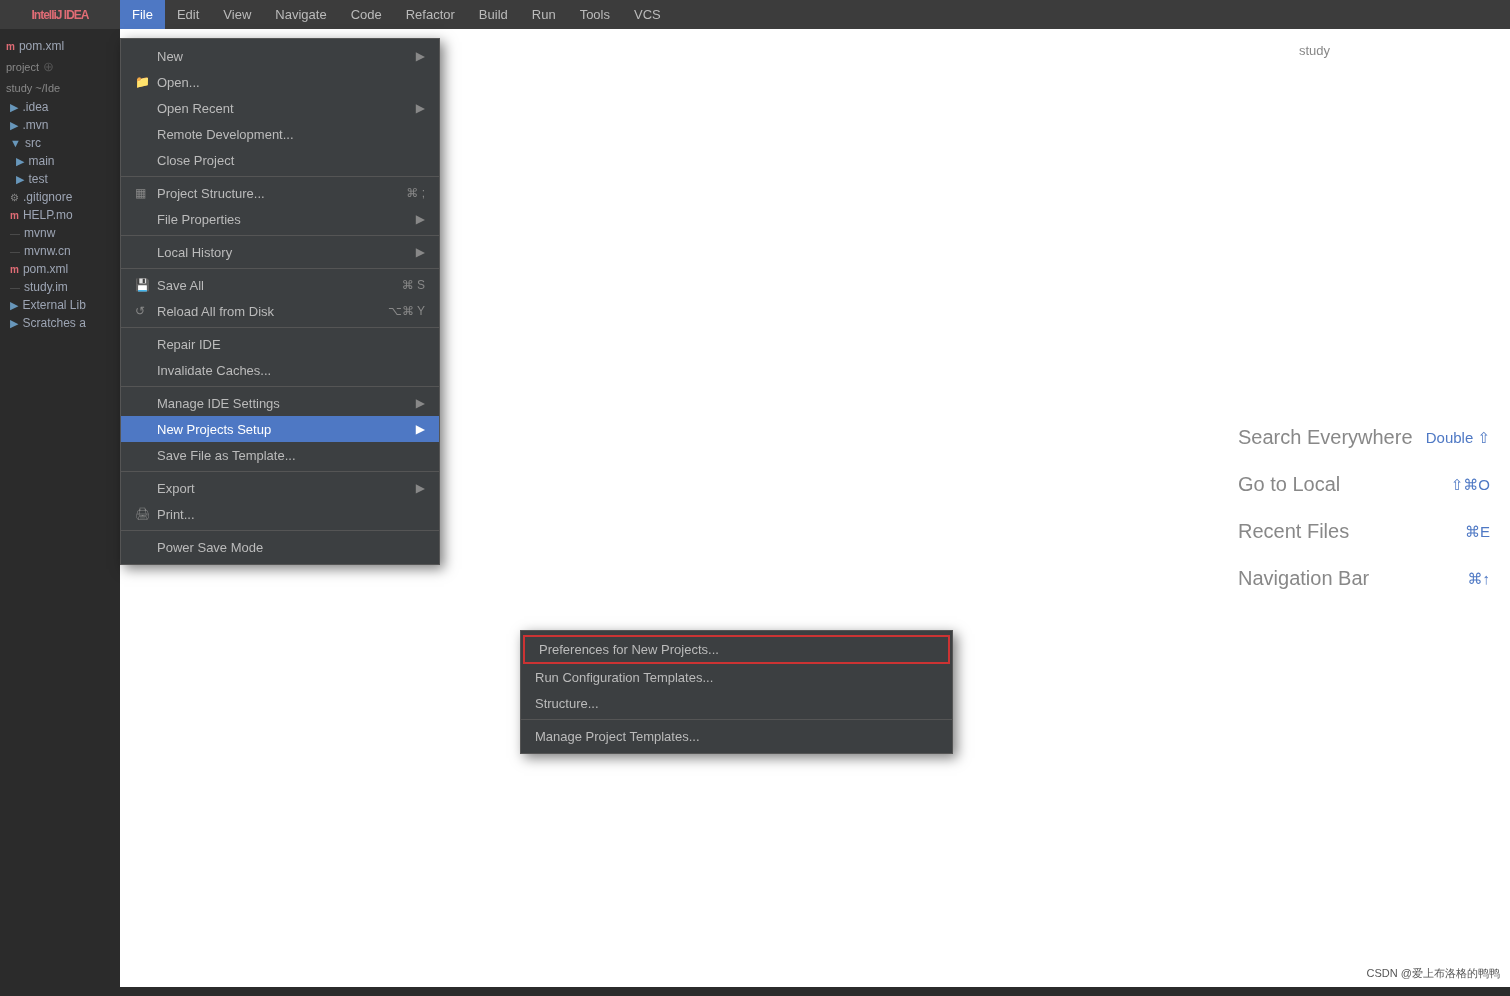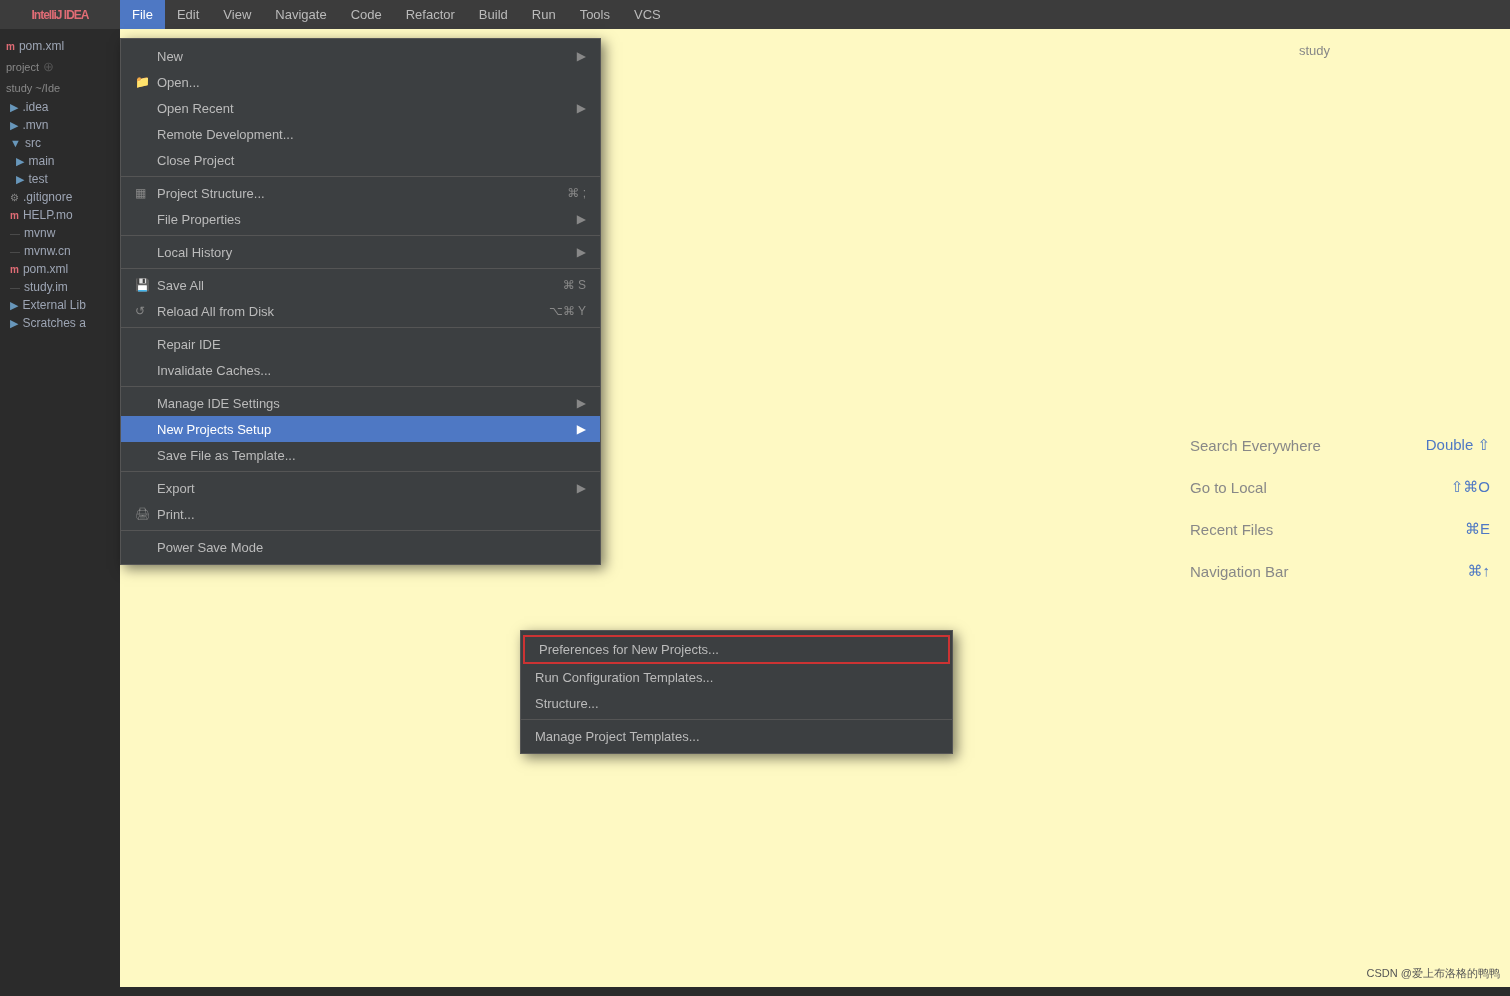--- a/index.html
+++ b/index.html
@@ -102,21 +102,21 @@
       font-size: 12px;
       white-space: nowrap;
       overflow: hidden;
     }
     .folder-icon { color: #6897bb; font-size: 11px; }
     .file-icon-m { color: #e06c75; font-size: 10px; font-weight: bold; }
 
     
     .content {
       flex: 1;
-      background: #fef9c3;
+      background: #ffffff;
       position: relative;
     }
     .study-label {
       position: absolute;
       top: 14px;
       right: 180px;
       color: #888;
       font-size: 13px;
     }
 
@@ -135,21 +135,22 @@
     }
     .shortcut-row {
       display: flex;
       align-items: center;
       justify-content: space-between;
       font-size: 15px;
       color: #888;
     }
     .shortcut-label {
       color: #888;
-      font-size: 15px;
+      font-size: 20px;
+      margin-left: 48px;
     }
     .shortcut-key {
       color: #4e78c4;
       font-size: 15px;
       font-weight: 500;
     }
 
     
     .watermark {
       position: absolute;
@@ -157,21 +158,21 @@
       right: 10px;
       color: #555;
       font-size: 11px;
     }
 
     
     .file-menu-dropdown {
       position: absolute;
       top: 38px;
       left: 120px;
-      width: 481px;
+      width: 320px;
       background: #3c3f41;
       border: 1px solid #555;
       box-shadow: 4px 4px 12px rgba(0,0,0,0.5);
       z-index: 200;
       padding: 4px 0;
     }
     .menu-row {
       display: flex;
       align-items: center;
       padding: 5px 14px 5px 14px;

